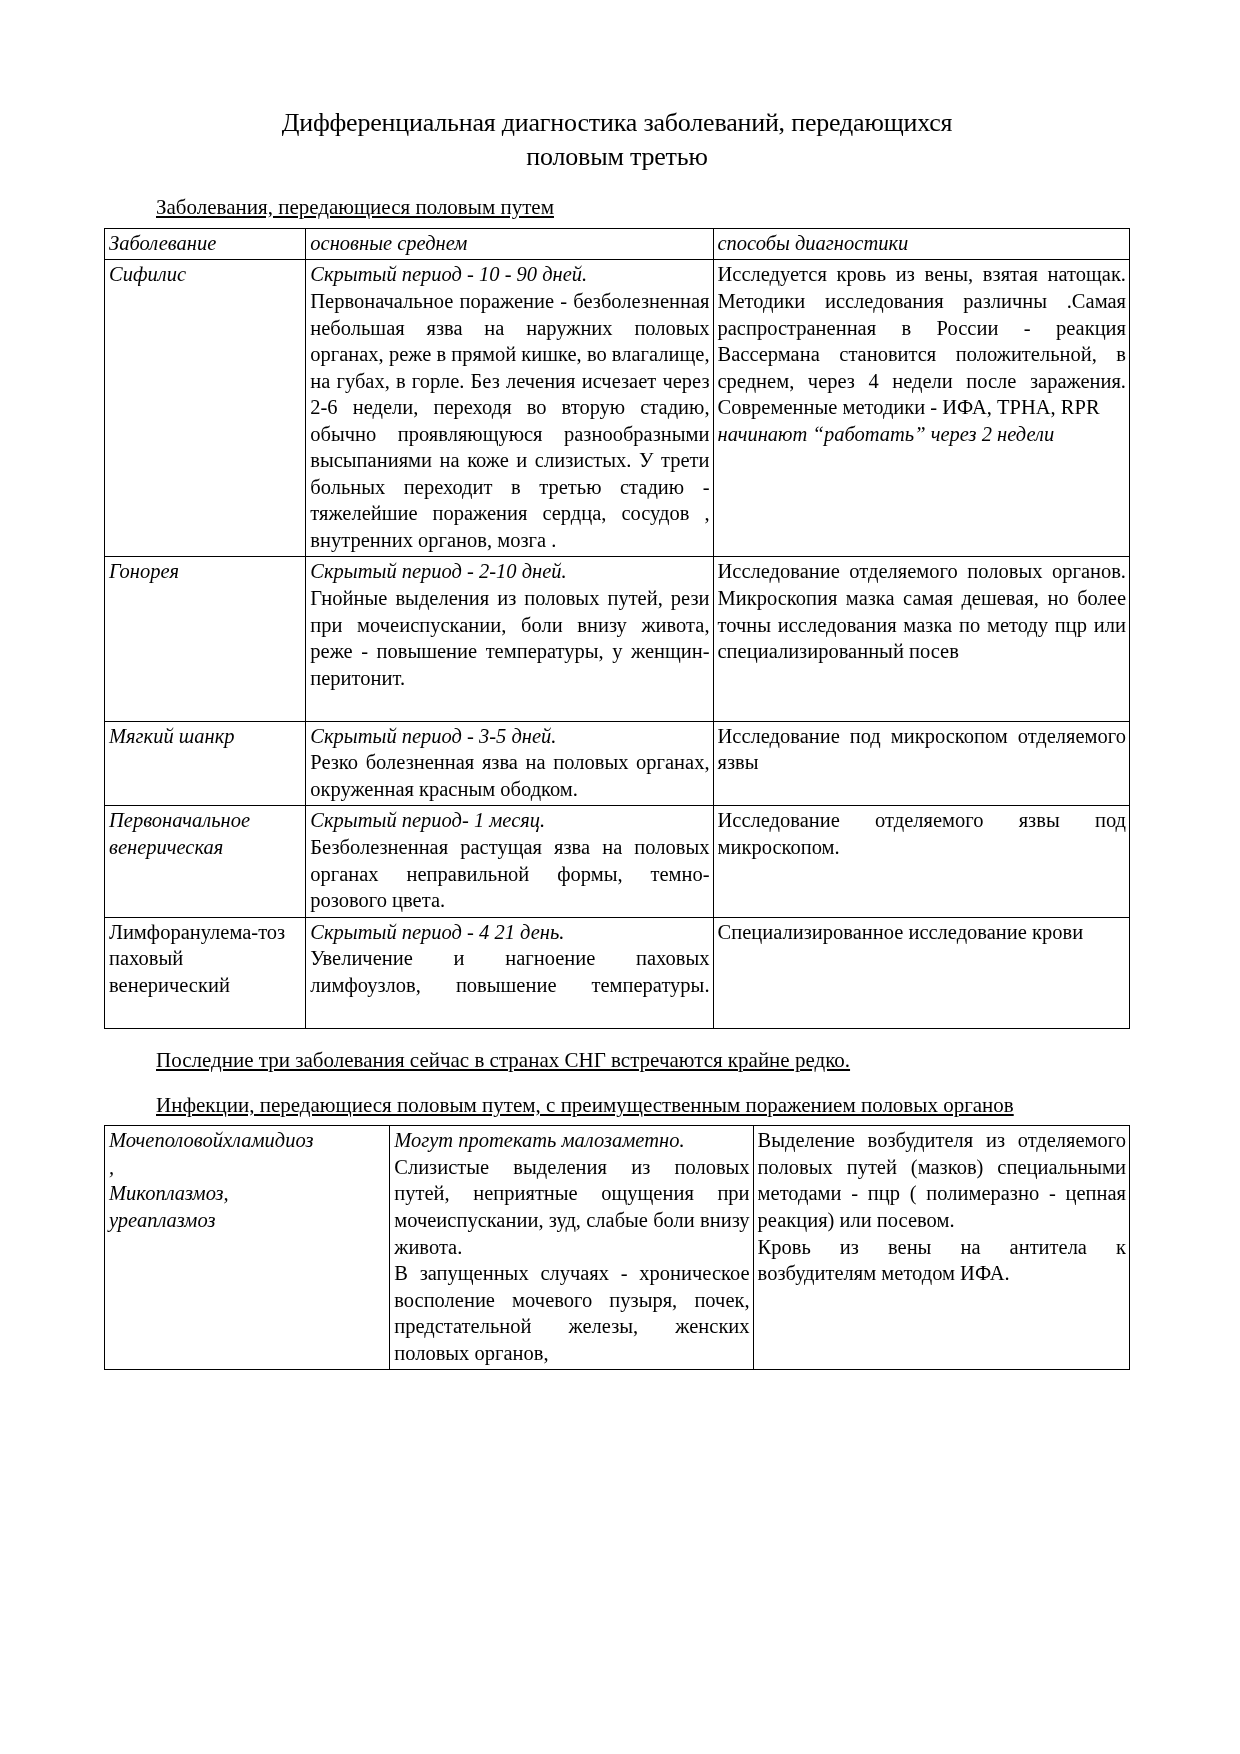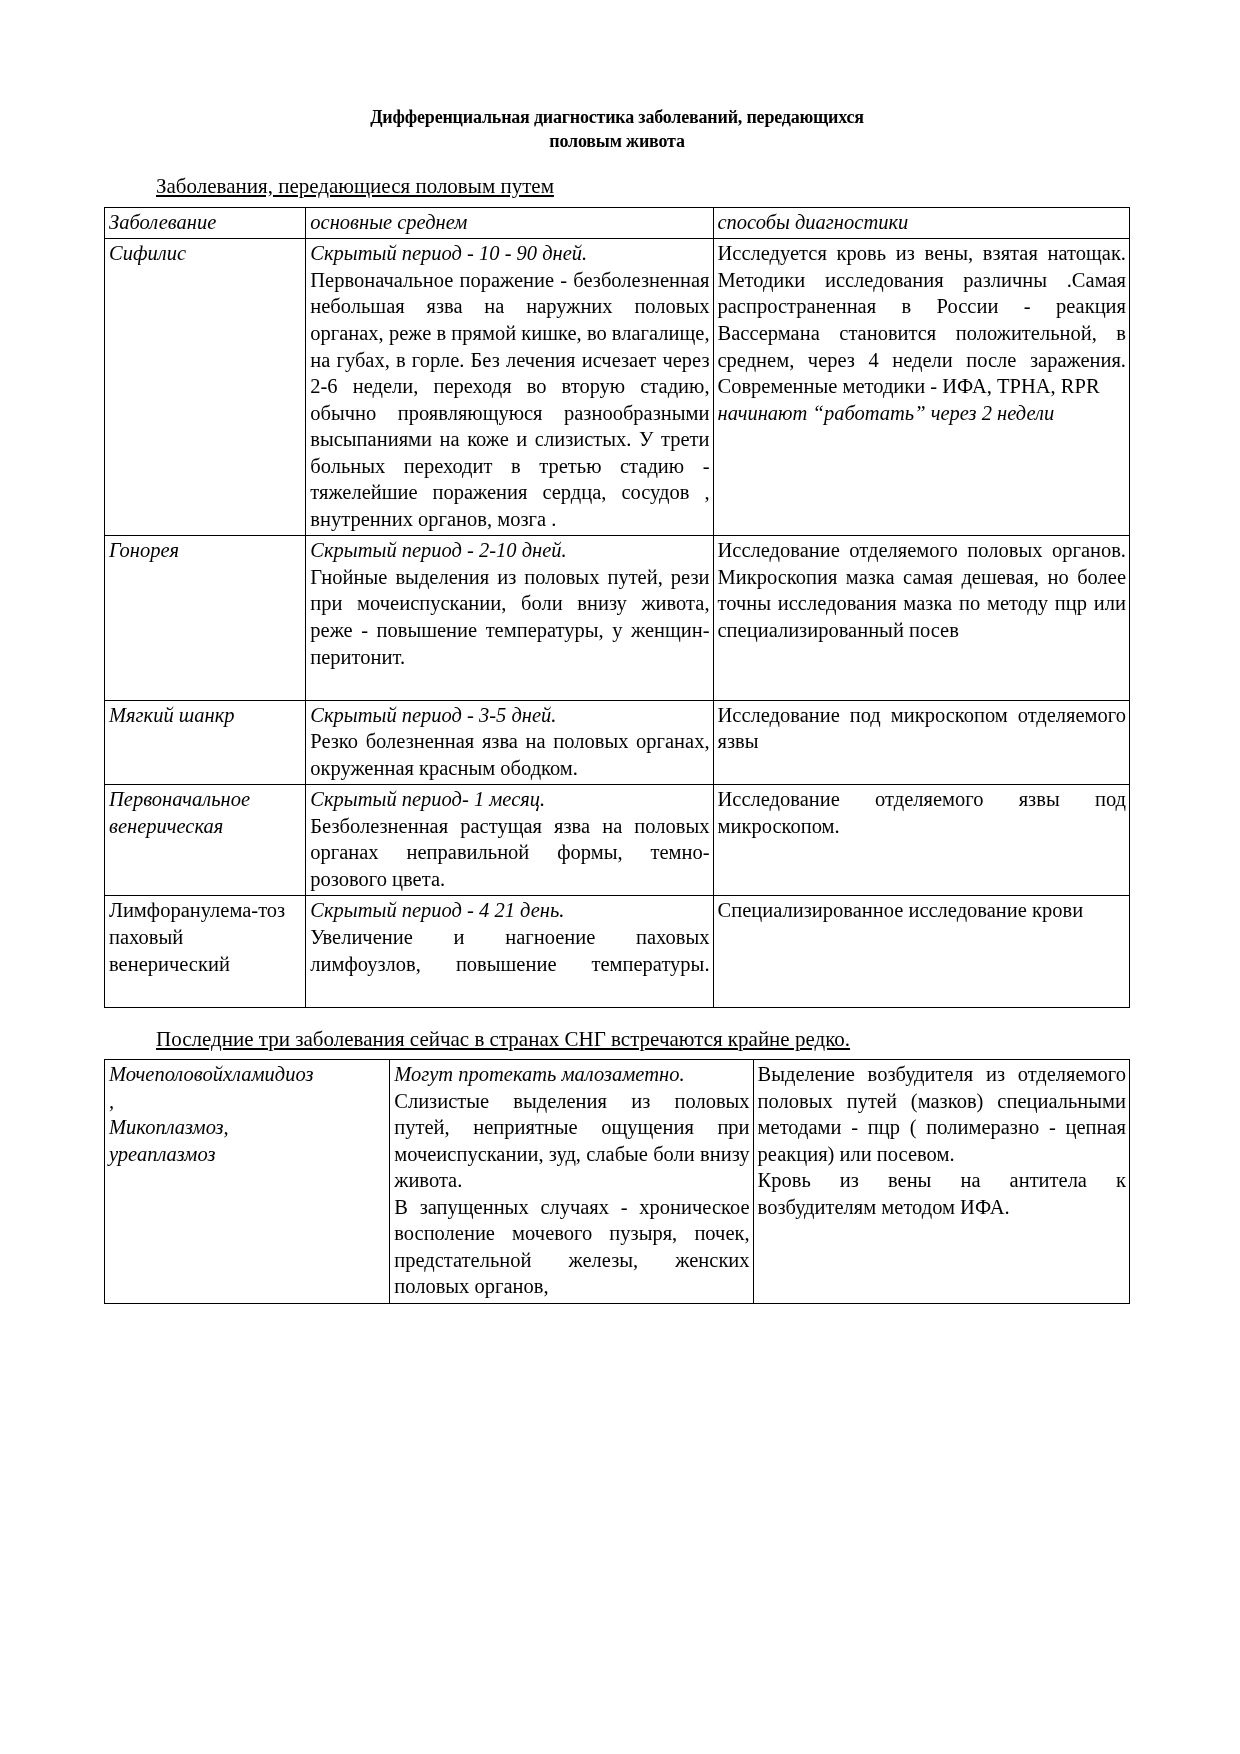--- a/index.html
+++ b/index.html
@@ -17,22 +17,22 @@
   .page {
     width: 1240px;
     height: 1754px;
     box-sizing: border-box;
     padding: 96px 110px 0 104px;
     position: relative;
   }
 
   
   .doc-title {
-    font-size: 18px;
-    font-weight: bold;
+    font-size: 26px;
+    font-weight: normal;
     text-align: center;
     line-height: 1.32;
     margin: 10px 0 0 0;
     letter-spacing: -0.2px;
   }
   .doc-title .ln { display: block; }
 
   
   .para {
     font-size: 21px;
@@ -85,21 +85,21 @@
   .t2c2 { width: 307px; }
   .t2c3 { width: 318px; }
 </style>
 </head>
 <body>
 
 <div class="page">
 
   <h1 class="doc-title">
     <span class="ln">Дифференциальная диагностика заболеваний, передающихся</span>
-    <span class="ln">половым живота</span>
+    <span class="ln">половым третью</span>
   </h1>
 
   <p class="para">Заболевания, передающиеся половым путем</p>
 
   <table class="doc-table tbl1">
     <colgroup>
       <col class="c1">
         <col class="c2">
         <col class="c3">
     </colgroup>
@@ -179,20 +179,21 @@
         </td>
         <td>
           <p class="cell-p">Специализированное исследование крови</p>
         </td>
       </tr>
     </tbody>
   </table>
 
   <p class="para tight">Последние три заболевания сейчас в странах СНГ встречаются крайне редко.</p>
 
+  <p class="para tight">Инфекции, передающиеся половым путем,  с преимущественным поражением половых органов</p>
 
   <table class="doc-table tbl2">
     <colgroup>
       <col class="t2c1">
         <col class="t2c2">
         <col class="t2c3">
     </colgroup>
     <tbody>
       <tr>
         <td>

